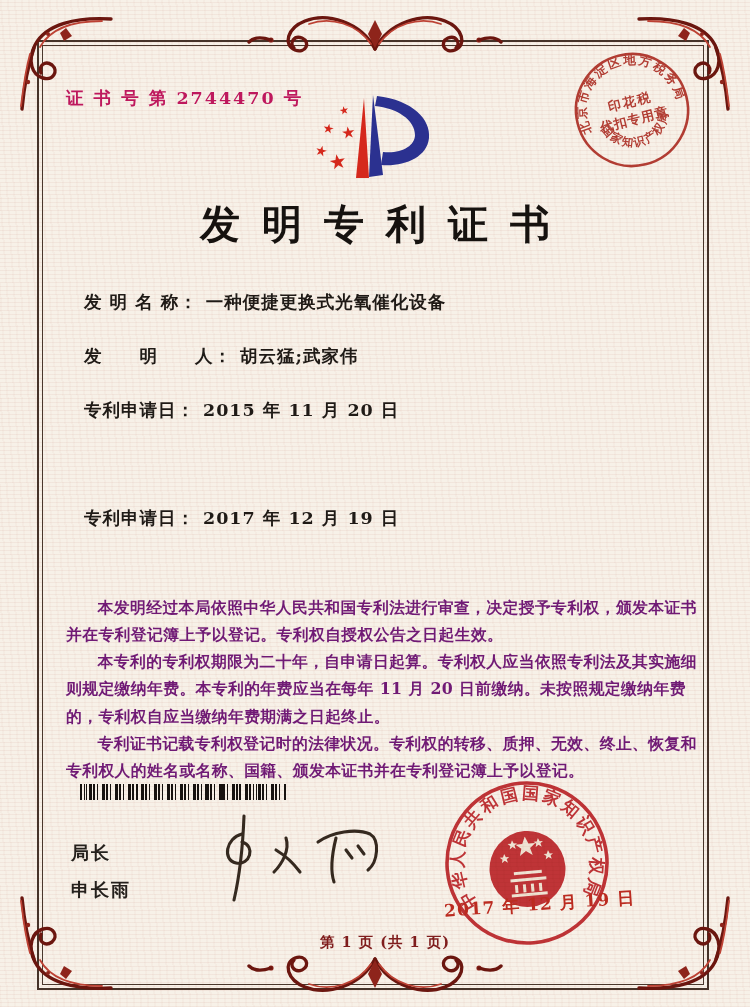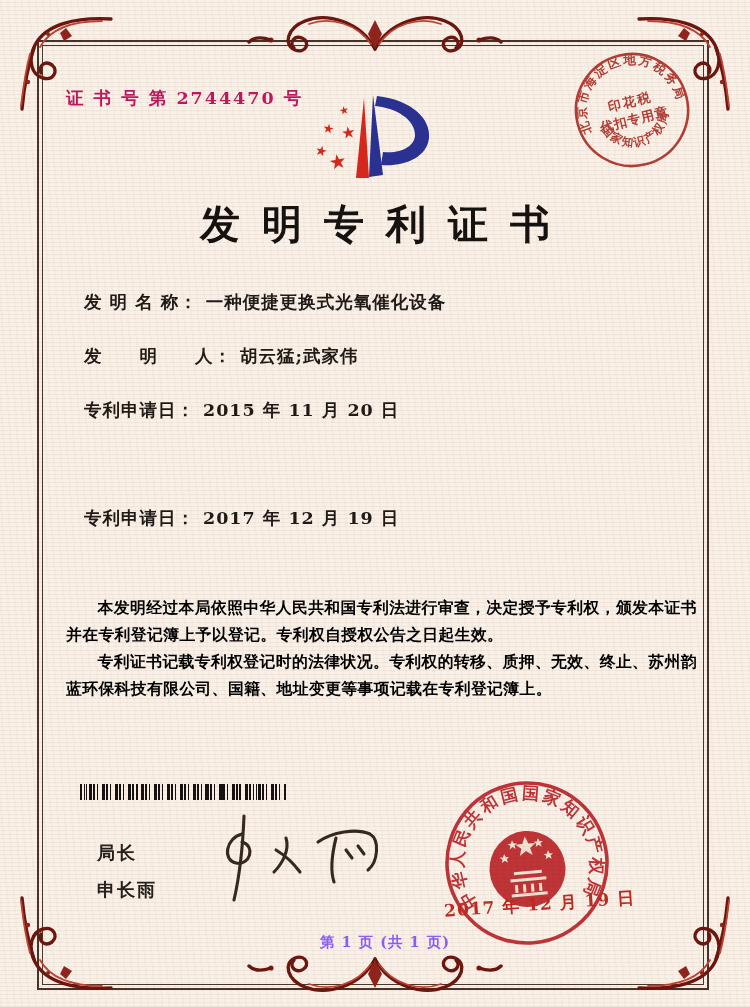--- a/index.html
+++ b/index.html
@@ -37,45 +37,45 @@
     position:absolute;left:0;right:0;top:197px;z-index:3;text-align:center;
     font-size:40px;font-weight:700;letter-spacing:22px;text-indent:22px;color:#16120f;
   }
   .fields{position:absolute;left:84px;top:290px;width:610px;z-index:3;}
   .field-row{display:flex;height:54px;font-size:17.5px;font-weight:700;letter-spacing:1px;line-height:24px;color:#1f1a16;}
   .field-label{white-space:pre;}
   .field-value{margin-left:8px;white-space:pre;}
 
   .body-text{
     position:absolute;left:66px;top:594px;width:632px;z-index:3;
-    font-size:15.8px;line-height:1.72;font-weight:600;color:#000000;
+    font-size:15.8px;line-height:1.72;font-weight:600;color:#701a75;
   }
   .body-text p{margin:0;text-indent:2em;letter-spacing:0.4px;}
 
   .barcode{
     position:absolute;left:80px;top:784px;width:206px;height:16px;z-index:3;
     background-image:
       repeating-linear-gradient(90deg,#17120f 0 2px,rgba(0,0,0,0) 2px 4px,#17120f 4px 5px,rgba(0,0,0,0) 5px 9px,#17120f 9px 12px,rgba(0,0,0,0) 12px 13px),
       repeating-linear-gradient(90deg,rgba(0,0,0,0) 0 6px,#17120f 6px 7px,rgba(0,0,0,0) 7px 17px);
   }
 
-  .signer{position:absolute;left:97px;top:834px;z-index:3;font-size:18px;font-weight:700;letter-spacing:2px;line-height:37px;}
+  .signer{position:absolute;left:71px;top:834px;z-index:3;font-size:18px;font-weight:700;letter-spacing:2px;line-height:37px;}
   .signature-svg{position:absolute;left:190px;top:808px;z-index:4;}
   .sig-stroke{stroke:#35291f;stroke-width:3.1;fill:none;stroke-linecap:round;stroke-linejoin:round;}
 
   
   .tax-stamp{position:absolute;left:566px;top:44px;z-index:5;transform:rotate(-14deg);opacity:.92;mix-blend-mode:multiply;}
   .official-seal{position:absolute;left:438px;top:774px;z-index:5;transform:rotate(-5deg);opacity:.93;mix-blend-mode:multiply;}
   .seal-date{
     position:absolute;left:444px;top:893px;z-index:6;
     color:#bb2b20;font-size:17px;font-weight:700;letter-spacing:1px;transform:rotate(-4deg);
   }
   .page-footer{
     position:absolute;left:0;right:0;top:933px;z-index:3;text-align:center;
-    font-size:14.5px;font-weight:700;letter-spacing:1px;color:#8b5cf6;margin-left:20px;
+    font-size:14.5px;font-weight:700;letter-spacing:1px;color:#7f1d1d;margin-left:20px;
   }
   .logo-svg{position:absolute;left:290px;top:84px;z-index:3;}
 </style>
 </head>
 <body>
 
 <svg width="0" height="0" style="position:absolute">
   <defs>
     <symbol id="cornerFlourish" viewBox="0 0 100 100">
       <g fill="none" stroke-linecap="round">
@@ -181,21 +181,22 @@
   <div class="field-row">
   </div>
   <div class="field-row">
     <span class="field-label">专利申请日：</span>
     <span class="field-value">2017 年 12 月 19 日</span>
   </div>
 </div>
 
 <div class="body-text">
   <p>本发明经过本局依照中华人民共和国专利法进行审查，决定授予专利权，颁发本证书并在专利登记簿上予以登记。专利权自授权公告之日起生效。</p>
-  <p>专利证书记载专利权登记时的法律状况。专利权的转移、质押、无效、终止、苏州韵蓝环保科技有限公司、国籍、地址变更等事项记载在专利登记簿上。</p>
+  <p>本专利的专利权期限为二十年，自申请日起算。专利权人应当依照专利法及其实施细则规定缴纳年费。本专利的年费应当在每年 11 月 20 日前缴纳。未按照规定缴纳年费的，专利权自应当缴纳年费期满之日起终止。</p>
+  <p>专利证书记载专利权登记时的法律状况。专利权的转移、质押、无效、终止、恢复和专利权人的姓名或名称、国籍、颁发本证书并在专利登记簿上予以登记。</p>
 </div>
 
 <div class="barcode"></div>
 
 <div class="signer">
   <div>局长</div>
   <div>申长雨</div>
 </div>
 
 <svg class="signature-svg" width="210" height="100" viewBox="0 0 210 100">

